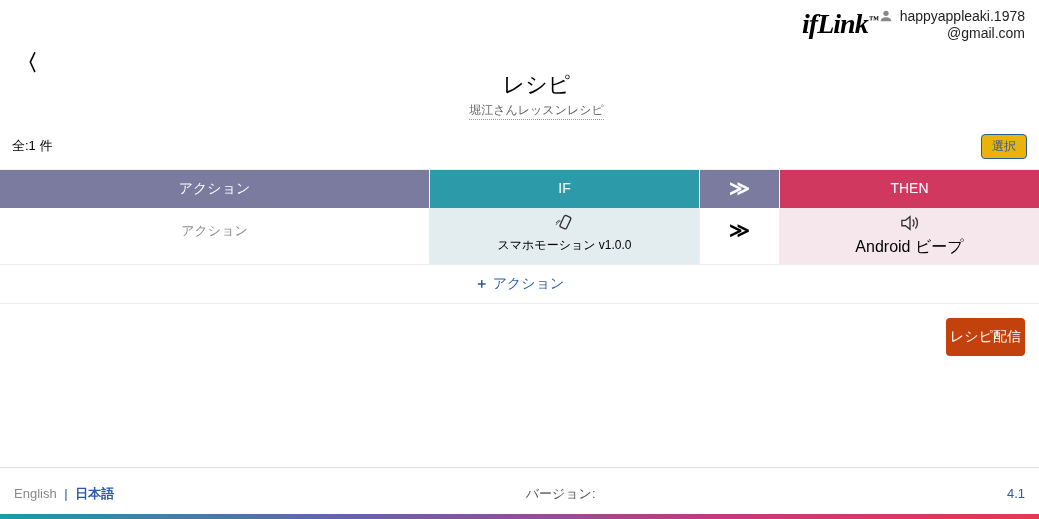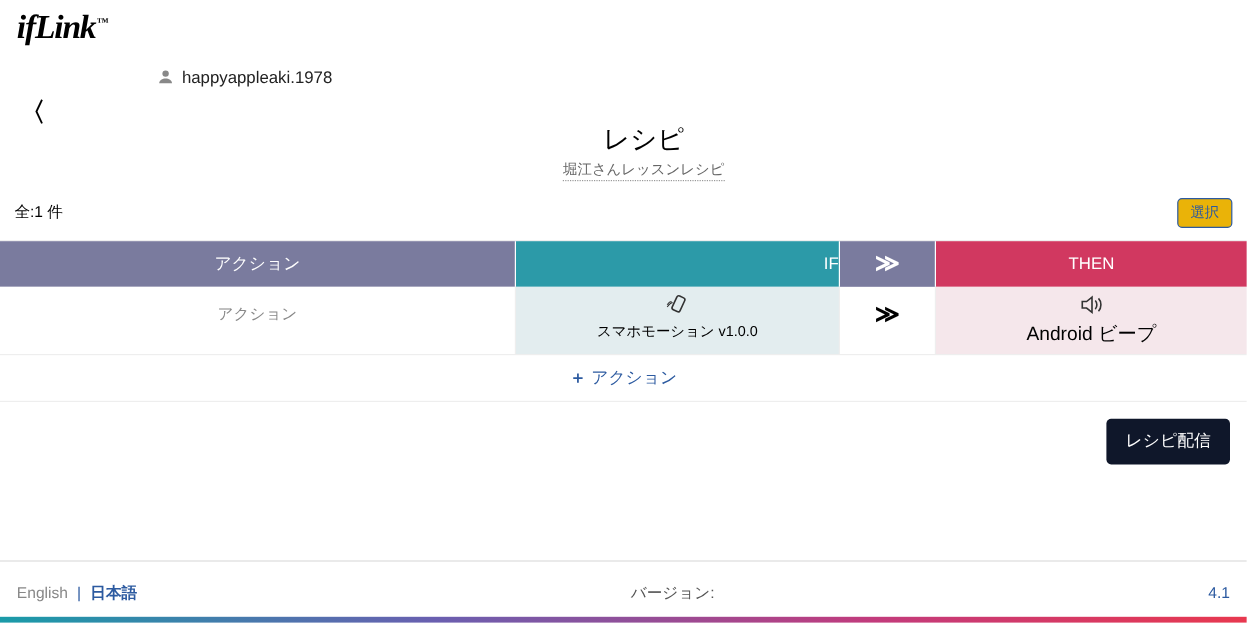--- a/index.html
+++ b/index.html
@@ -1,44 +1,44 @@
 <!DOCTYPE html>
 <html><head>
   <meta charset="utf-8">
   <style>
     * { margin: 0; padding: 0; box-sizing: border-box; }
     body { font-family: Arial, "Hiragino Sans", "Meiryo", sans-serif; width: 1039px; height: 519px; background: #fff; position: relative; }
-    .topbar { display: flex; justify-content: flex-start; align-items: flex-start; padding: 8px 14px 0; gap: 40px; }
+    .topbar { display: flex; justify-content: flex-end; align-items: flex-start; padding: 8px 14px 0; }
     .logo { font-family: "Times New Roman", serif; font-size: 28px; font-weight: bold; font-style: italic; letter-spacing: -1px; }
     .logo .tm { font-size: 10px; font-style: normal; vertical-align: super; margin-left: 1px; }
     .userbox { text-align: right; font-size: 14px; color: #222; line-height: 1.2; }
-    .userbox .row1 { display: flex; align-items: center; gap: 6px; justify-content: flex-end; margin-top: 48px; }
+    .userbox .row1 { display: flex; align-items: center; gap: 6px; justify-content: flex-end; }
     .avatar { width: 16px; height: 16px; display: inline-block; }
     .back { font-size: 22px; font-weight: bold; margin: 6px 0 0 16px; cursor: pointer; user-select: none; }
     .titlewrap { text-align: center; margin-top: -8px; margin-left: 34px; }
     .title { font-size: 22px; font-weight: 500; }
     .subtitle { font-size: 12px; color: #666; border-bottom: 1px dotted #999; display: inline-block; margin-top: 2px; }
     .countrow { display: flex; justify-content: space-between; align-items: center; padding: 14px 12px 10px; font-size: 13px; border-bottom: 1px solid #eee; }
     .selectbtn { border: 1px solid #2c5aa0; color: #2c5aa0; border-radius: 4px; padding: 3px 10px; font-size: 12px; cursor: pointer; background: #eab308; }
     .colhead { display: flex; }
     .col-action-h { flex: 0 0 430px; background: #7a7b9e; color: #fff; text-align: center; padding: 10px 0; font-size: 14px; border-right: 1px solid #fff; }
-    .col-if-h { flex: 0 0 270px; background: #2c9aa8; color: #fff; text-align: right; padding: 10px 0; font-size: 14px; border-right: 1px solid #fff; }
+    .col-if-h { flex: 0 0 270px; background: #2c9aa8; color: #fff; text-align: center; padding: 10px 0; font-size: 14px; border-right: 1px solid #fff; }
     .col-arr-h { flex: 0 0 80px; background: #7a7b9e; color: #fff; text-align: center; padding: 6px 0; font-size: 20px; font-weight: bold; border-right: 1px solid #fff; }
     .col-then-h { flex: 1; background: #d13860; color: #fff; text-align: center; padding: 10px 0; font-size: 14px; }
     .datarow { display: flex; border-bottom: 1px solid #eee; }
     .col-action { flex: 0 0 430px; text-align: center; padding: 14px 0; font-size: 13px; color: #888; background: #fff; border-right: 1px solid #eee; }
     .col-if { flex: 0 0 270px; background: #e3edef; text-align: center; padding: 6px 0; font-size: 12px; border-right: 1px solid #eee; }
     .col-if .icon { font-size: 18px; display: block; }
     .col-arr { flex: 0 0 80px; text-align: center; padding: 10px 0; font-size: 20px; font-weight: bold; border-right: 1px solid #eee; }
     .col-then { flex: 1; background: #f5e7eb; text-align: center; padding: 6px 0; font-size: 16px; }
     .col-then .icon { font-size: 18px; display: block; }
     .addrow { text-align: center; padding: 10px 0; color: #2c5aa0; font-size: 14px; border-bottom: 1px solid #eee; cursor: pointer; }
     .addrow .plus { font-weight: bold; margin-right: 4px; }
     .distrow { text-align: right; padding: 14px 14px 0; }
-    .distbtn { background: #0f172a; color: #fff; border: none; border-radius: 4px; padding: 10px 16px; font-size: 14px; cursor: pointer; }
+    .distbtn { background: #c2410c; color: #fff; border: none; border-radius: 4px; padding: 10px 4px; font-size: 14px; cursor: pointer; }
     .footer { position: absolute; bottom: 0; left: 0; right: 0; height: 52px; border-top: 1px solid #ddd; display: flex; align-items: center; justify-content: space-between; padding: 0 14px; font-size: 13px; }
     .langs .en { color: #888; }
     .langs .sep { color: #2c5aa0; margin: 0 4px; }
     .langs .jp { color: #2c5aa0; font-weight: bold; }
     .verlbl { color: #555; }
     .verval { color: #2c5aa0; }
     .gradbar { position: absolute; left: 0; right: 0; bottom: 0; height: 5px; background: linear-gradient(90deg, #1a9ba8 0%, #6a5fb0 35%, #c23b7c 70%, #e8384f 100%); }
   </style>
 </head>
 <body>
@@ -50,20 +50,21 @@
   <div class="userbox">
     <div class="row1">
       <span class="avatar">
         <svg viewBox="0 0 24 24" width="16" height="16">
             <circle cx="12" cy="8" r="4" fill="#888"></circle>
             <path d="M4 20c0-4 4-6 8-6s8 2 8 6" fill="#888"></path>
           </svg>
       </span>
       <span>happyappleaki.1978</span>
     </div>
+    <div>@gmail.com</div>
   </div>
 </div>
 
 <div class="back">〈</div>
 
 <div class="titlewrap">
   <div class="title">レシピ</div>
   <div class="subtitle">堀江さんレッスンレシピ</div>
 </div>
 

